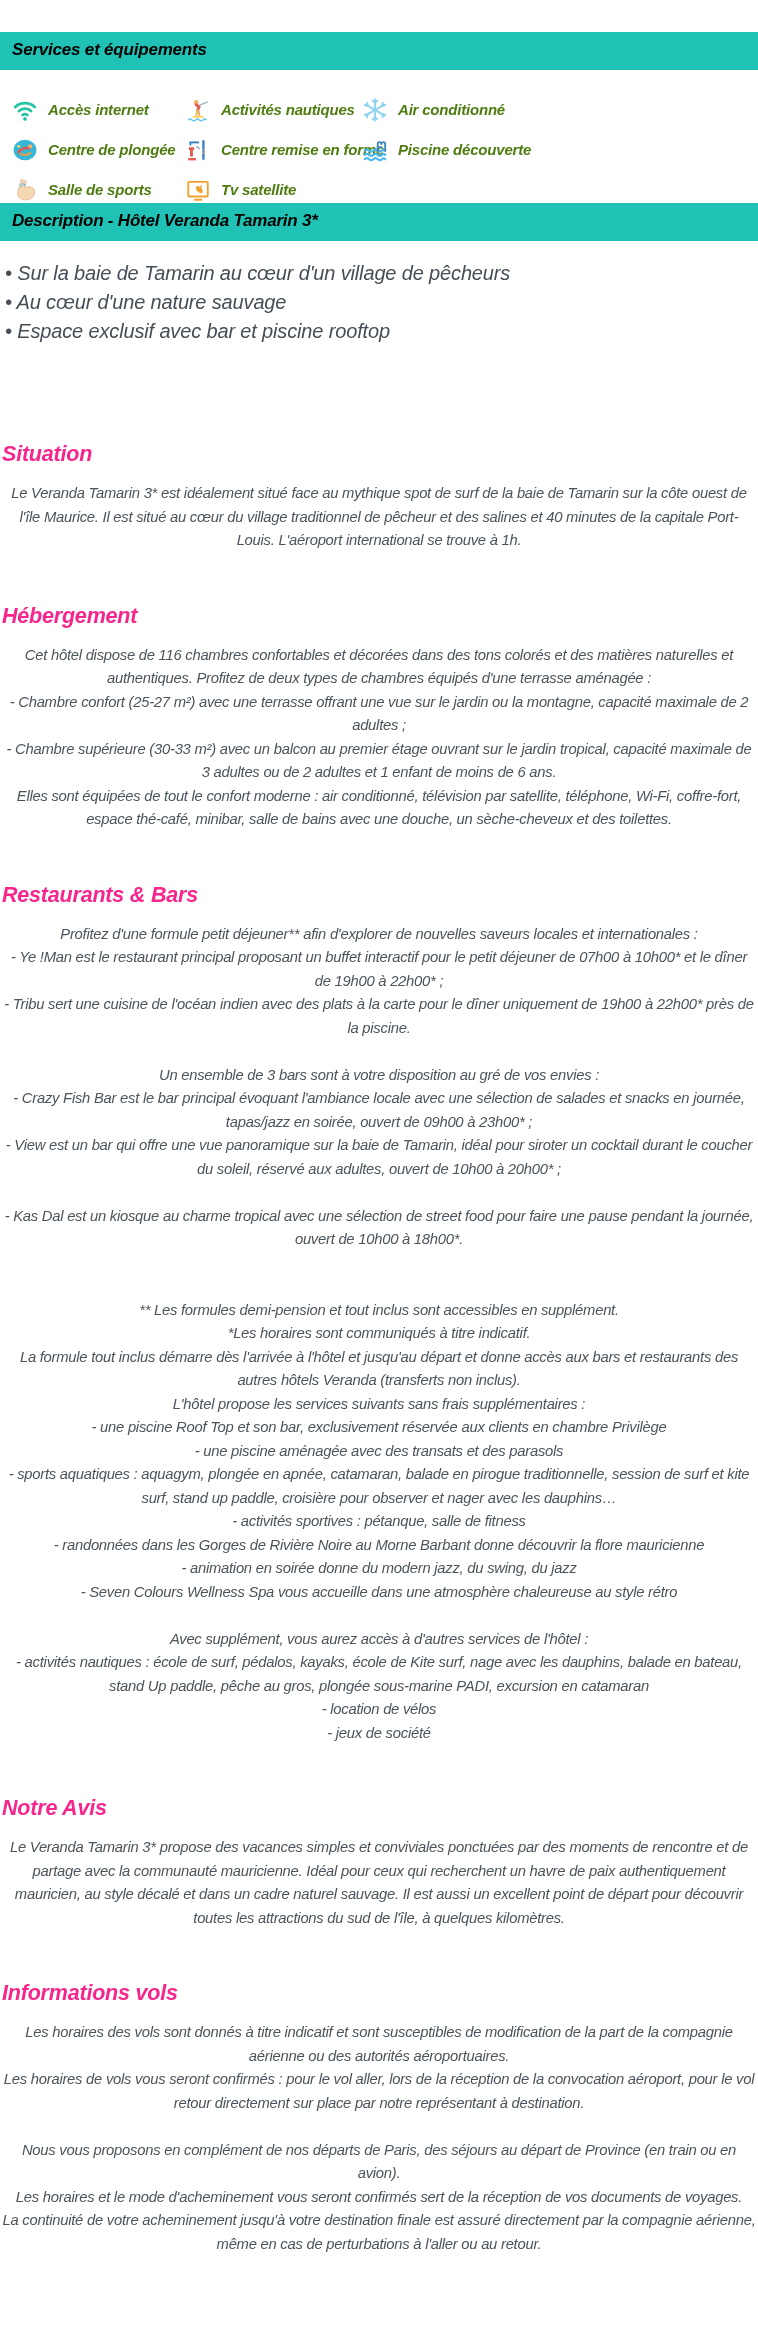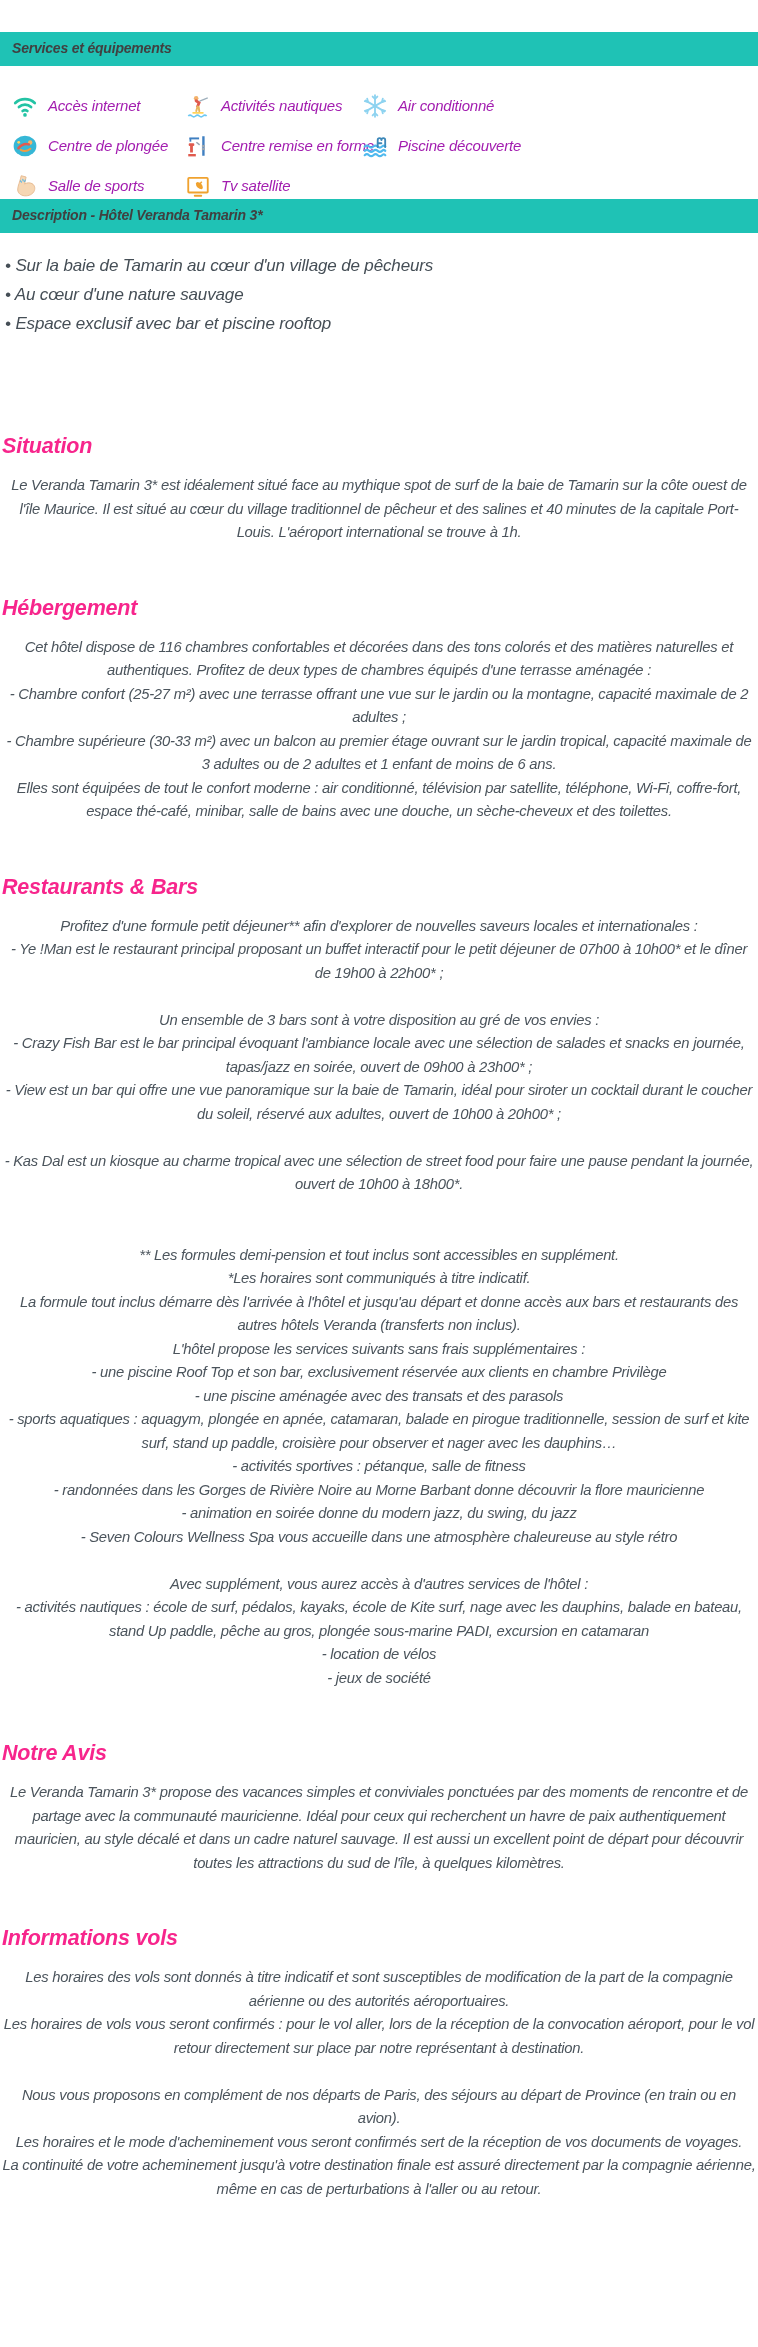--- a/index.html
+++ b/index.html
@@ -8,53 +8,53 @@
     width: 758px;
     font-family: "Liberation Sans", sans-serif;
     color: #4b545c;
     -webkit-font-smoothing: antialiased;
   }
   .page { padding: 32px 0 20px 0; min-height: 2347px; }
 
   
   .banner {
     background: #1fc2b5;
-    color: #404040;
+    color: #000000;
     font-style: italic;
     font-weight: bold;
-    font-size: 14px;
+    font-size: 17px;
     letter-spacing: -0.2px;
     padding: 8px 28px 10px 12px;
   }
   .banner.description { }
 
   
   .services-grid {
     display: grid;
     grid-template-columns: 173px 177px 250px;
     row-gap: 13px;
     padding: 26px 0 0 12px;
   }
   .service-item { display: flex; align-items: center; gap: 10px; min-height: 27px; }
   .service-item .icon { width: 26px; height: 26px; flex: 0 0 26px; display: inline-block; }
   .service-item .icon svg { width: 100%; height: 100%; display: block; }
   .service-label {
     font-style: italic;
-    font-weight: normal;
+    font-weight: bold;
     font-size: 15px;
     letter-spacing: -0.2px;
-    color: #a21caf;
+    color: #4d7c0f;
     white-space: nowrap;
   }
 
   
   .bullets { padding: 18px 0 0 5px; }
   .bullets p {
     font-style: italic;
-    font-size: 17px;
+    font-size: 20px;
     line-height: 29px;
     letter-spacing: -0.15px;
     color: #454e56;
   }
   .bullets p::before { content: "\2022  "; }
 
   
   .content { padding: 0 2px 0 2px; }
   .sec h2 {
     color: #f7258c;
@@ -211,20 +211,21 @@
           <p>- Chambre supérieure (30-33 m²) avec un balcon au premier étage ouvrant sur le jardin tropical, capacité maximale de 3 adultes ou de 2 adultes et 1 enfant de moins de 6 ans.</p>
           <p>Elles sont équipées de tout le confort moderne : air conditionné, télévision par satellite, téléphone, Wi-Fi, coffre-fort, espace thé-café, minibar, salle de bains avec une douche, un sèche-cheveux et des toilettes.</p>
         </div>
     </section>
 
     <section class="sec">
       <h2>Restaurants &amp; Bars</h2>
       <div class="body">
           <p>Profitez d'une formule petit déjeuner** afin d'explorer de nouvelles saveurs locales et internationales :</p>
           <p>- Ye !Man est le restaurant principal proposant un buffet interactif pour le petit déjeuner de 07h00 à 10h00* et le dîner de 19h00 à 22h00* ;</p>
+          <p>- Tribu sert une cuisine de l'océan indien avec des plats à la carte pour le dîner uniquement de 19h00 à 22h00* près de la piscine.</p>
           <p class="blank"></p>
           <p>Un ensemble de 3 bars sont à votre disposition au gré de vos envies :</p>
           <p>- Crazy Fish Bar est le bar principal évoquant l'ambiance locale avec une sélection de salades et snacks en journée, tapas/jazz en soirée, ouvert de 09h00 à 23h00* ;</p>
           <p>- View est un bar qui offre une vue panoramique sur la baie de Tamarin, idéal pour siroter un cocktail durant le coucher du soleil, réservé aux adultes, ouvert de 10h00 à 20h00* ;</p>
           <p class="blank"></p>
           <p>- Kas Dal est un kiosque au charme tropical avec une sélection de street food pour faire une pause pendant la journée, ouvert de 10h00 à 18h00*.</p>
           <p class="blank"></p>
           <p class="blank"></p>
           <p>** Les formules demi-pension et tout inclus sont accessibles en supplément.</p>
           <p>*Les horaires sont communiqués à titre indicatif.</p>

